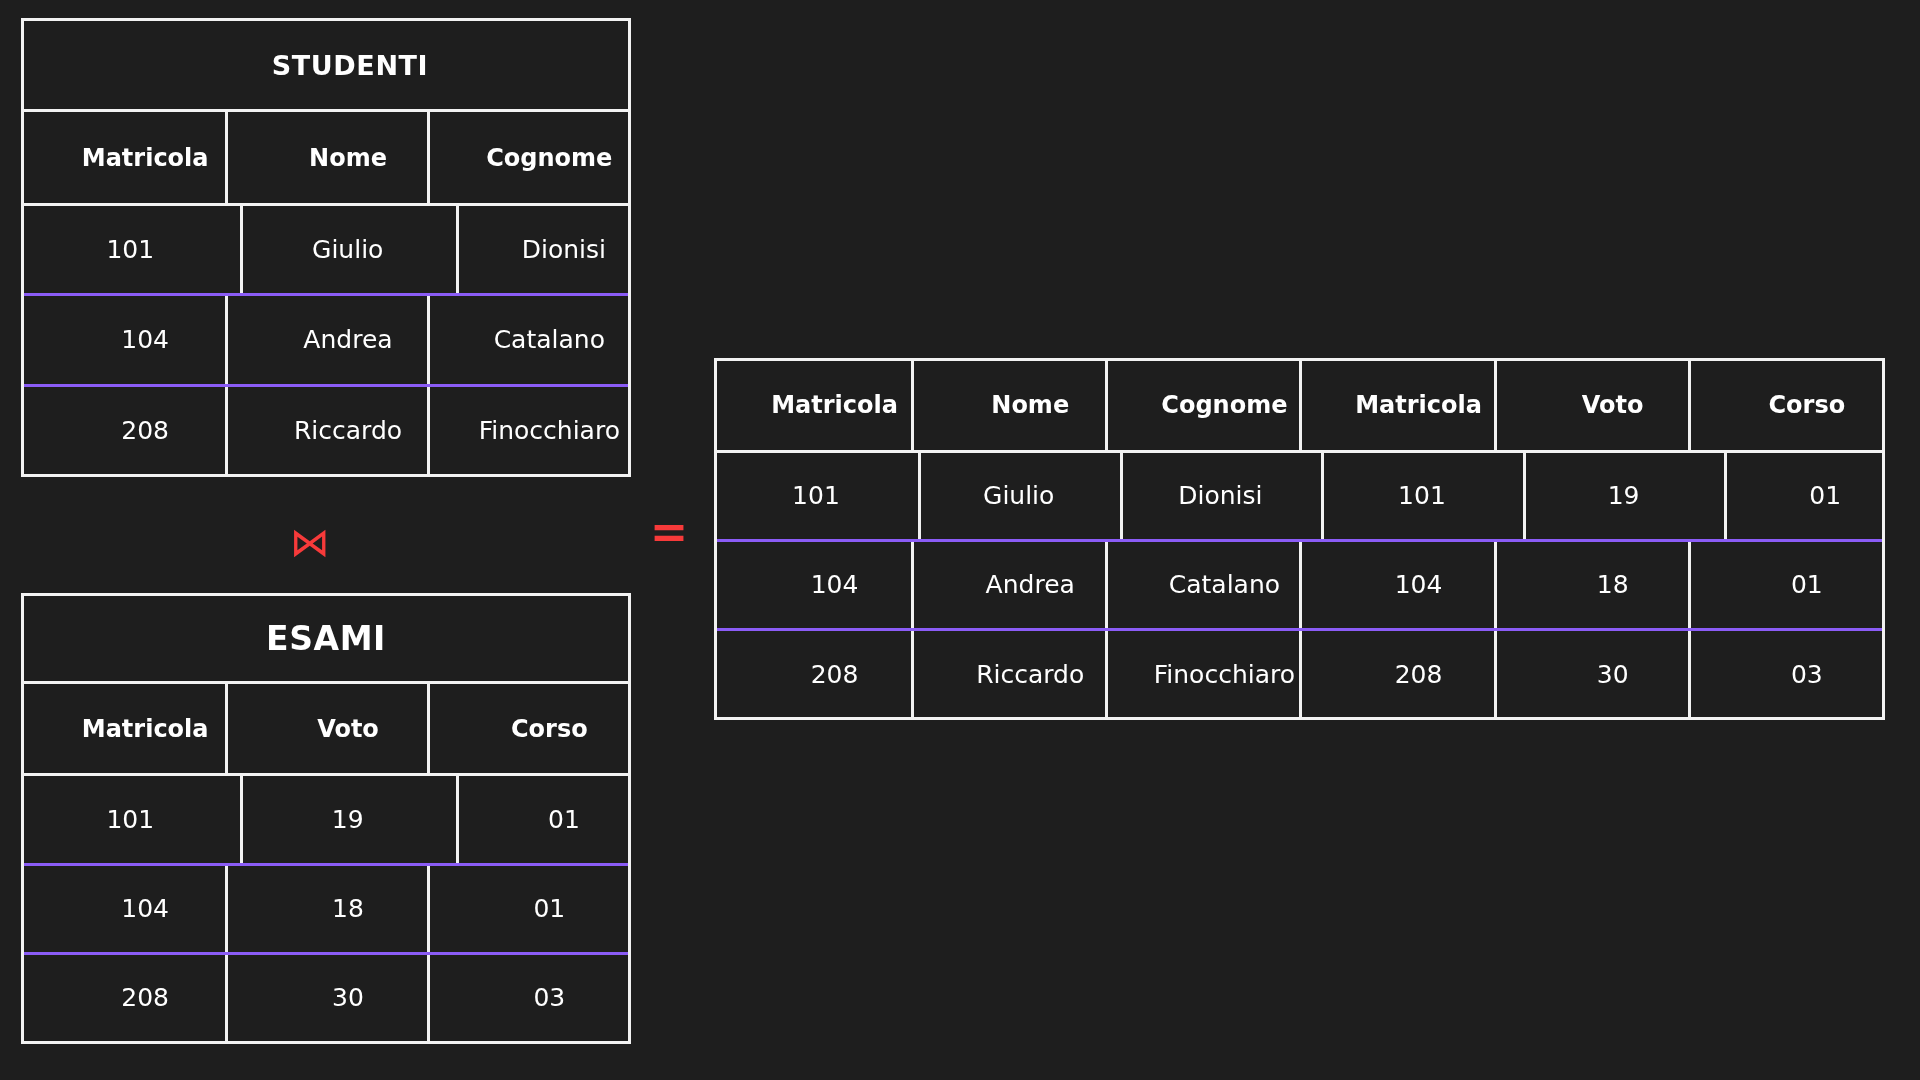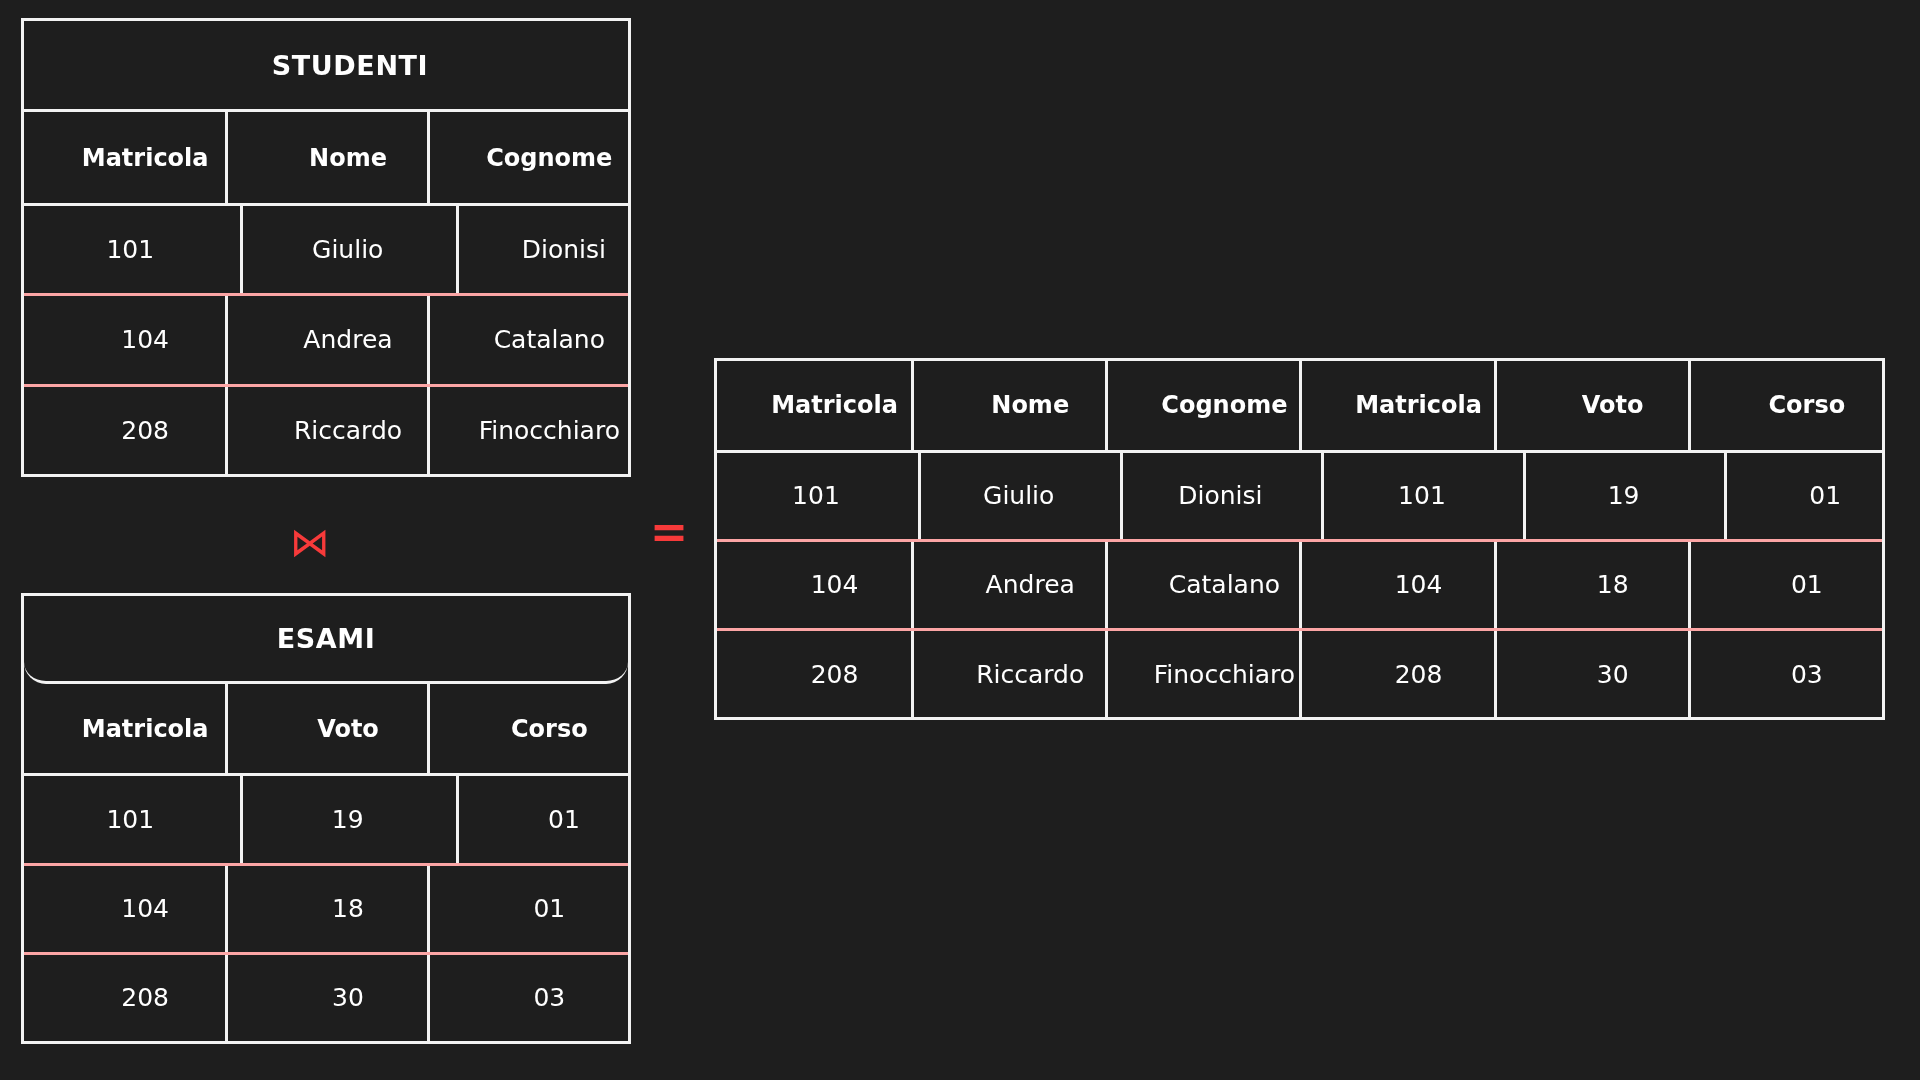--- a/index.html
+++ b/index.html
@@ -38,21 +38,21 @@
     font-weight: bold;
     letter-spacing: 0.6px;
     border-bottom: 3px solid #f2f2f2;
   }
   .rel-row {
     display: flex;
     flex-direction: row;
     box-sizing: border-box;
   }
   .rel-row + .rel-row {
-    border-top: 3px solid #fca5a5;
+    border-top: 3px solid #8b5cf6;
   }
   .rel-row.head + .rel-row { border-top: 3px solid #f2f2f2; gap: 44px; }
 
   .rel-cell {
     box-sizing: border-box;
     display: flex;
     align-items: center;
     justify-content: center;
     text-align: center;
     overflow: hidden;
@@ -78,21 +78,21 @@
   #studenti-table .rel-cell  { width: 33.3333%; font-size: 25px; }
   #studenti-table .rel-row.head .rel-cell { font-size: 24px; }
 
   
   #esami-table {
     left: 21px;
     top: 593px;
     width: 610px;
     height: 451px;
   }
-  #esami-table .rel-title { height: 89px; font-size: 27px; border-radius: 22px; }
+  #esami-table .rel-title { height: 89px; font-size: 33px; }
   #esami-table .rel-row   { height: 90px; }
   #esami-table .rel-cell  { width: 33.3333%; font-size: 25px; }
   #esami-table .rel-row.head .rel-cell { font-size: 24px; }
 
   
   #result-table {
     left: 714px;
     top: 358px;
     width: 1171px;
     height: 362px;

